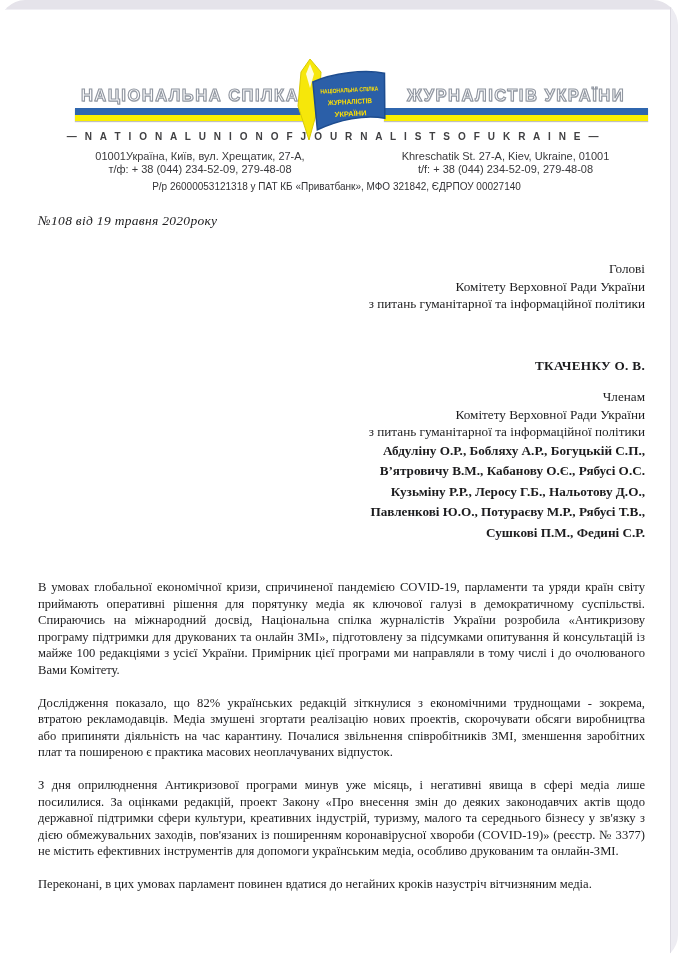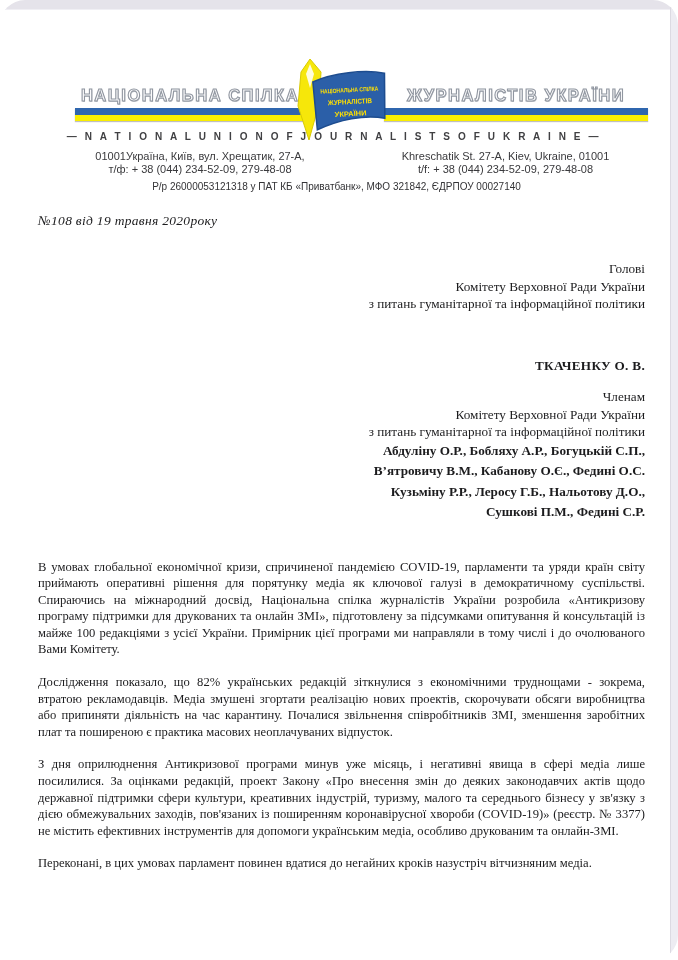--- a/index.html
+++ b/index.html
@@ -91,22 +91,23 @@
     </div>
 
     <div class="block-gap"></div>
 
     <div class="addr-block">
       <div>Членам</div>
       <div>Комітету Верховної Ради України</div>
       <div>з питань гуманітарної та інформаційної політики</div>
       <div class="names">
         <div>Абдуліну О.Р., Бобляху А.Р., Богуцькій С.П.,</div>
-        <div>В’ятровичу В.М., Кабанову О.Є., Федині О.С.</div>
+        <div>В’ятровичу В.М., Кабанову О.Є., Рябусі О.С.</div>
         <div>Кузьміну Р.Р., Леросу Г.Б., Нальотову Д.О.,</div>
+        <div>Павленкові Ю.О., Потураєву М.Р., Рябусі Т.В.,</div>
         <div>Сушкові П.М., Федині С.Р.</div>
       </div>
     </div>
 
     <div class="body-gap"></div>
 
     <p>В умовах глобальної економічної кризи, спричиненої пандемією COVID-19, парламенти та уряди країн світу приймають оперативні рішення для порятунку медіа як ключової галузі в демократичному суспільстві. Спираючись на міжнародний досвід, Національна спілка журналістів України розробила «Антикризову програму підтримки для друкованих та онлайн ЗМІ», підготовлену за підсумками опитування й консультацій із майже 100 редакціями з усієї України. Примірник цієї програми ми направляли в тому числі і до очолюваного Вами Комітету.</p>
     <p>Дослідження показало, що 82% українських редакцій зіткнулися з економічними труднощами - зокрема, втратою рекламодавців. Медіа змушені згортати реалізацію нових проектів, скорочувати обсяги виробництва або припиняти діяльність на час карантину. Почалися звільнення співробітників ЗМІ, зменшення заробітних плат та поширеною є практика масових неоплачуваних відпусток.</p>
     <p>З дня оприлюднення Антикризової програми минув уже місяць, і негативні явища в сфері медіа лише посилилися. За оцінками редакцій, проект Закону «Про внесення змін до деяких законодавчих актів щодо державної підтримки сфери культури, креативних індустрій, туризму, малого та середнього бізнесу у зв'язку з дією обмежувальних заходів, пов'язаних із поширенням коронавірусної хвороби (COVID-19)» (реєстр. № 3377) не містить ефективних інструментів для допомоги українським медіа, особливо друкованим та онлайн-ЗМІ.</p>
     <p>Переконані, в цих умовах парламент повинен вдатися до негайних кроків назустріч вітчизняним медіа.</p>

